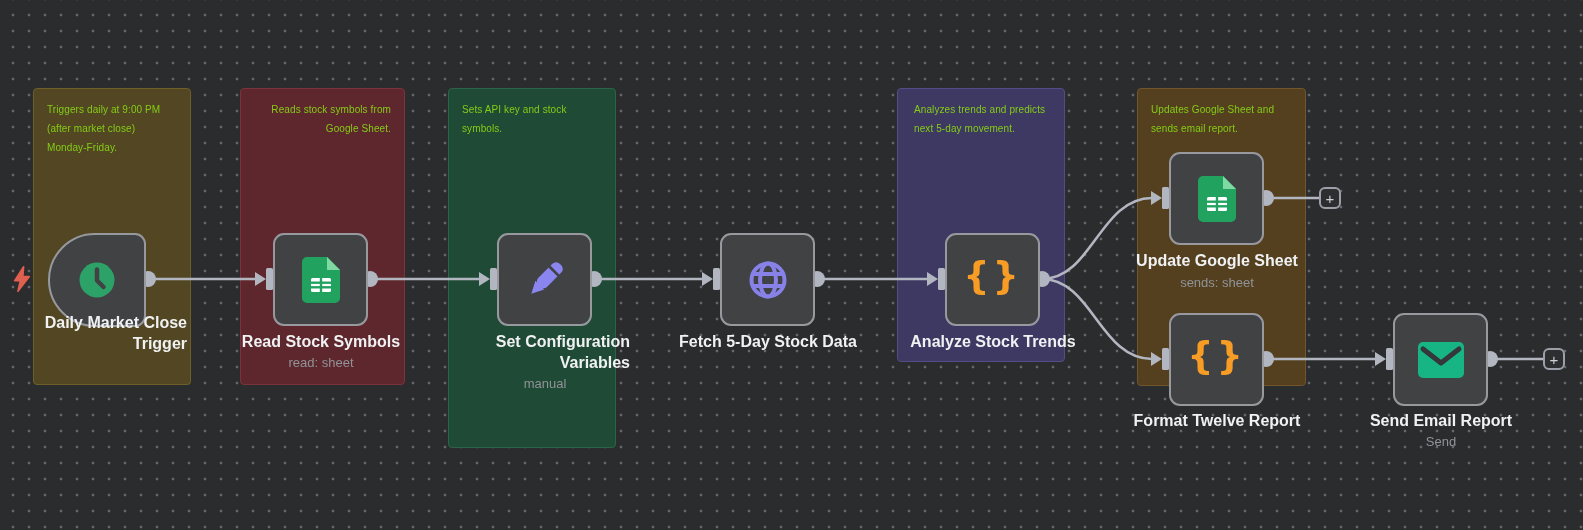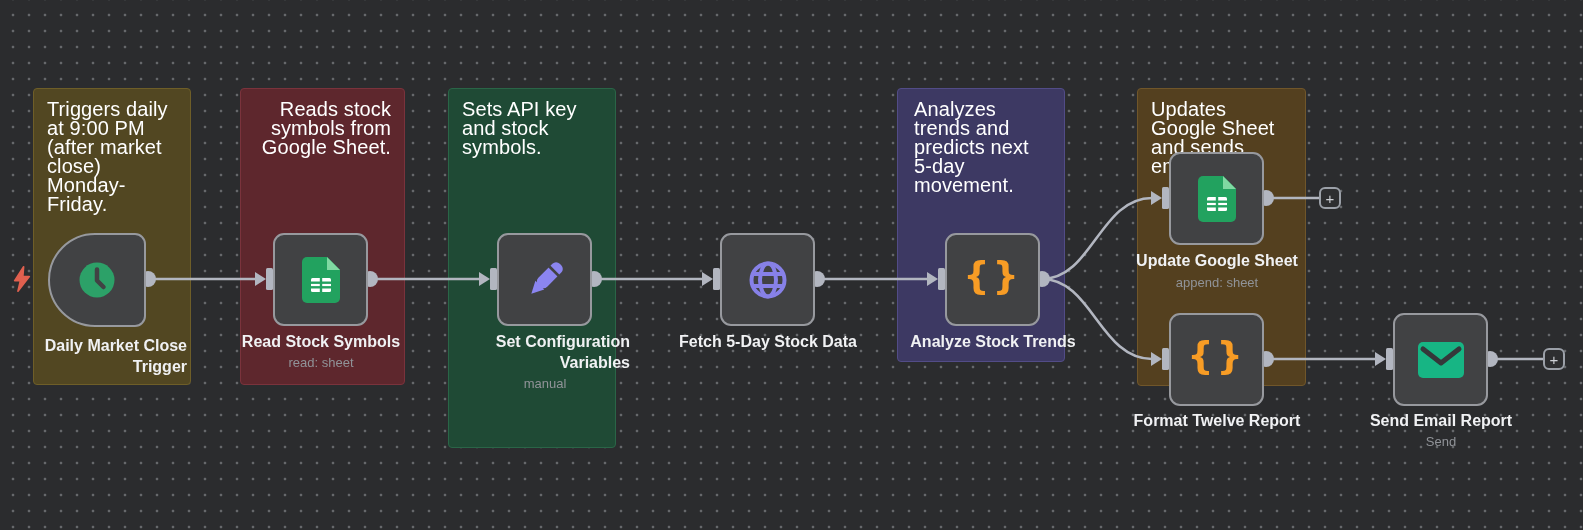--- a/index.html
+++ b/index.html
@@ -15,23 +15,23 @@
     font-family:"Liberation Sans", sans-serif;
   }
   .note{
     position:absolute;
     border-radius:4px;
     border:1px solid transparent;
     z-index:1;
     padding:11px 13px;
   }
   .note-text{
-    font-size:20px;
+    font-size:10px;
     line-height:19px;
-    color:#ffffff;
+    color:#84cc16;
     letter-spacing:.1px;
   }
   .wires{position:absolute;left:0;top:0;z-index:2;}
   .wire{stroke:#b2b6c0;stroke-width:2.6;fill:none;stroke-linecap:round;}
   .port-out{fill:#b2b6c0;}
   .port-in{fill:#b2b6c0;}
   .arrow{fill:#b2b6c0;}
   .node{
     position:absolute;
     width:95px;height:93px;
@@ -213,34 +213,34 @@
     <div class="braces">{}</div>
   </div>
 
   <div class="node" style="left:1393px;top:313px;">
     <svg width="46" height="36" viewBox="0 0 46 36">
       <rect width="46" height="36" rx="5" fill="#17b584"></rect>
       <path d="M5 7 L23 21 L41 7" stroke="#35373a" stroke-width="5" fill="none" stroke-linejoin="round" stroke-linecap="round"></path>
     </svg>
   </div>
 
-  <div class="nlabel wrap" style="left:97px;top:335px;width:180px;">Daily Market Close Trigger</div>
+  <div class="nlabel wrap" style="left:97px;top:312px;width:180px;">Daily Market Close Trigger</div>
 
   <div class="nlabel" style="left:321px;top:331px;">Read Stock Symbols</div>
   <div class="nsub" style="left:321px;top:355px;">read: sheet</div>
 
   <div class="nlabel wrap" style="left:545px;top:331px;width:170px;">Set Configuration Variables</div>
   <div class="nsub" style="left:545px;top:376px;">manual</div>
 
   <div class="nlabel" style="left:768px;top:331px;">Fetch 5-Day Stock Data</div>
 
   <div class="nlabel" style="left:993px;top:331px;">Analyze Stock Trends</div>
 
   <div class="nlabel" style="left:1217px;top:250px;">Update Google Sheet</div>
-  <div class="nsub" style="left:1217px;top:275px;">append: sheet</div>
+  <div class="nsub" style="left:1217px;top:275px;">sends: sheet</div>
 
   <div class="nlabel" style="left:1217px;top:410px;">Format Twelve Report</div>
 
   <div class="nlabel" style="left:1441px;top:410px;">Send Email Report</div>
   <div class="nsub" style="left:1441px;top:434px;">Send</div>
 
   <div class="plus" style="left:1319px;top:187px;">
     <span>+</span>
   </div>
   <div class="plus" style="left:1543px;top:348px;">

